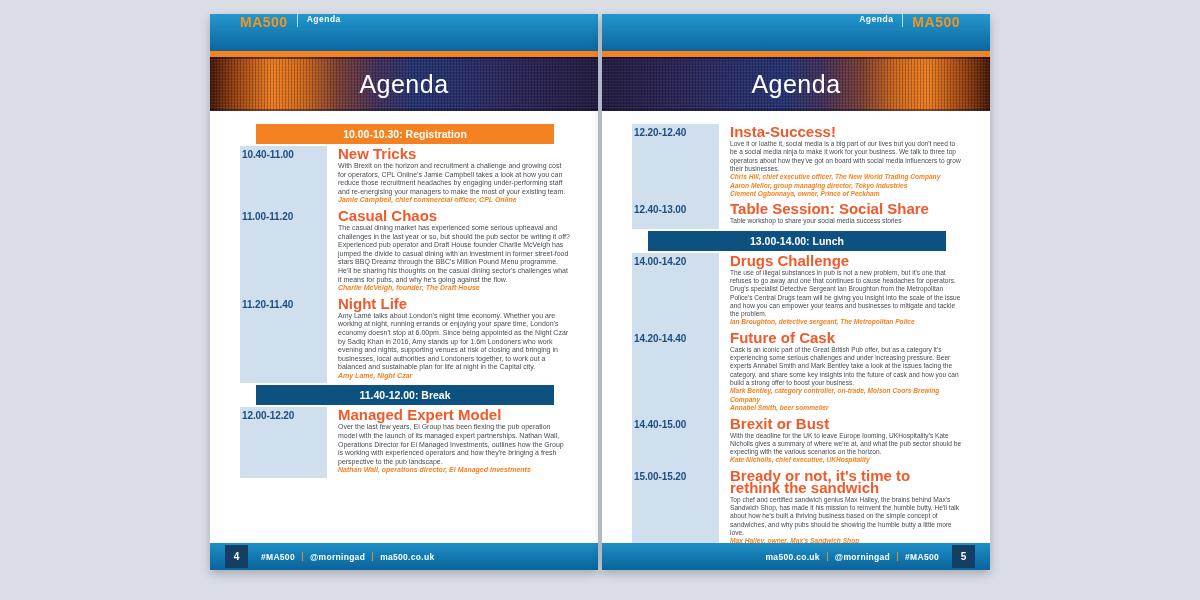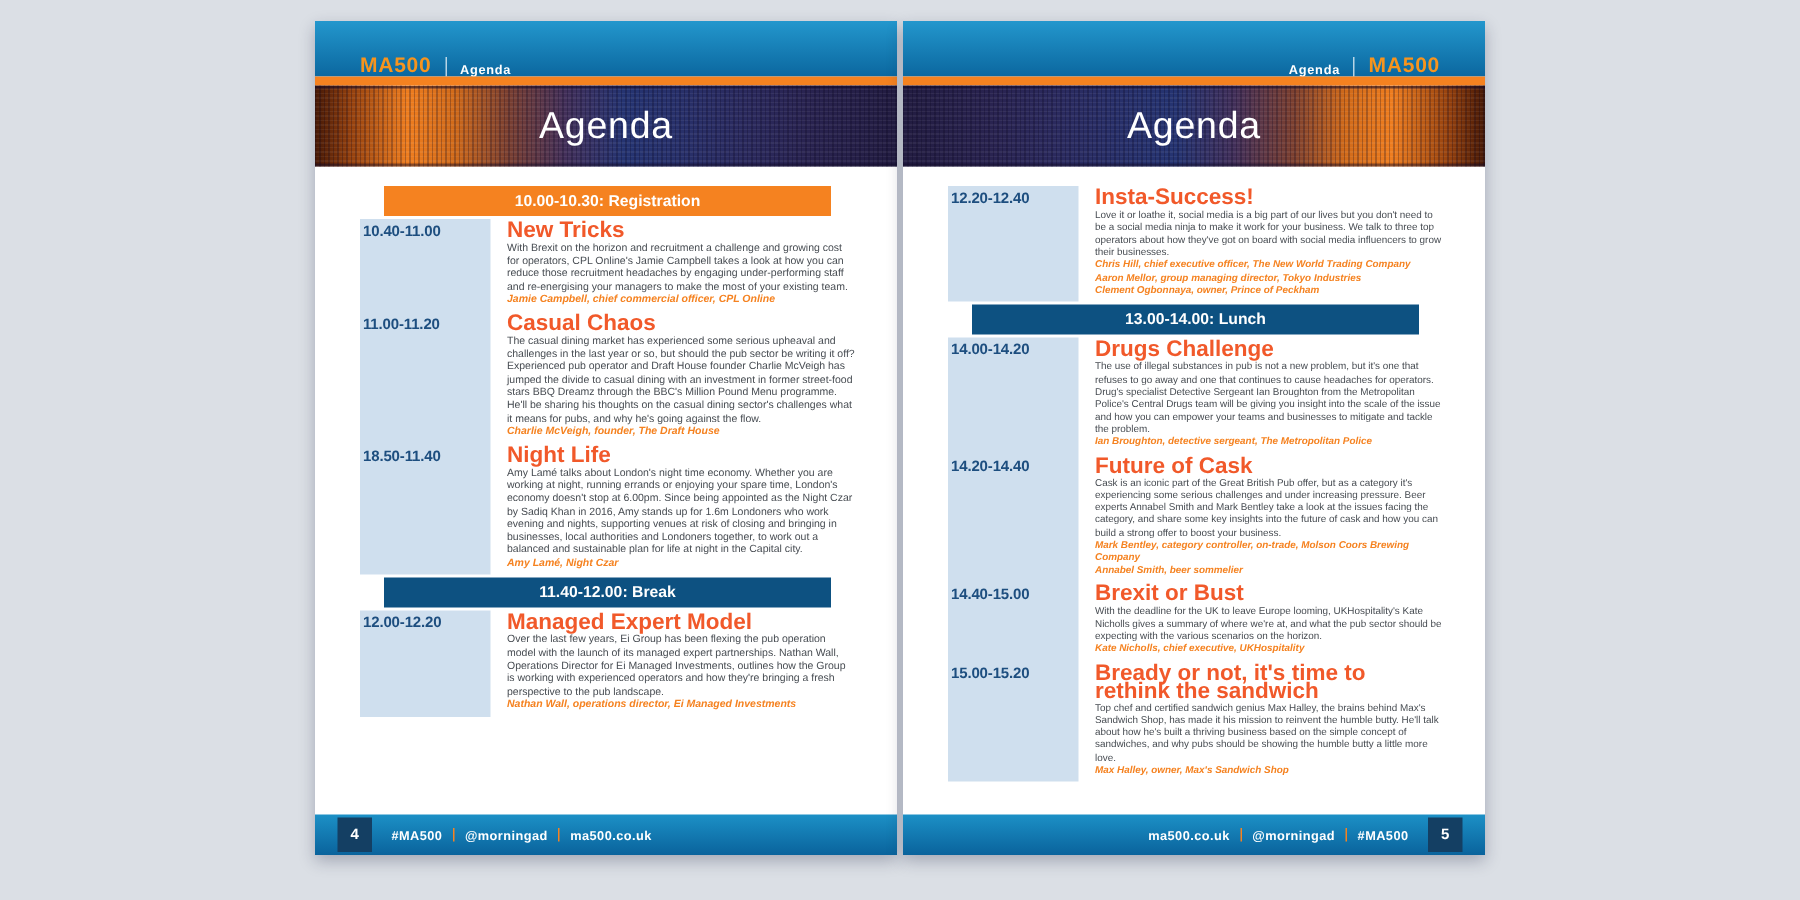--- a/index.html
+++ b/index.html
@@ -10,21 +10,21 @@
   .spread{display:flex;justify-content:center;gap:4px;padding-top:14px}
   .page{
     width:388px;height:556px;background:#fff;
     box-shadow:0 4px 10px rgba(20,30,60,.28);
     display:flex;flex-direction:column;position:relative;
   }
   
   .topbar{
     height:37px;flex:none;
     background:linear-gradient(180deg,#2397cd 0%,#0b679f 100%);
-    display:flex;align-items:flex-end;gap:9px;padding:0 28px 0 30px;
+    display:flex;align-items:flex-start;gap:9px;padding:0 28px 0 30px;
   }
   .topbar.right{justify-content:flex-end;padding:0 30px 0 28px}
   .brand{color:#f7941d;font-weight:800;font-size:14px;letter-spacing:.5px}
   .hsep{width:1px;height:13px;background:rgba(255,255,255,.7)}
   .hlabel{color:#fff;font-weight:bold;font-size:8.5px;letter-spacing:.5px}
   .rule{height:6px;flex:none;background:#f58220}
   
   .banner{height:54px;flex:none;display:flex;align-items:center;justify-content:center;
     box-shadow:inset 0 2px 0 rgba(18,10,40,.55), inset 0 -2px 0 rgba(18,10,40,.45);}
   .banner-l{background:
@@ -103,21 +103,21 @@
   <div class="session">
     <div class="time">11.00-11.20</div>
     <div class="sbody">
       <h3 class="stitle">Casual Chaos</h3>
       <p class="sdesc">The casual dining market has experienced some serious upheaval and challenges in the last year or so, but should the pub sector be writing it off? Experienced pub operator and Draft House founder Charlie McVeigh has jumped the divide to casual dining with an investment in former street-food stars BBQ Dreamz through the BBC's Million Pound Menu programme. He'll be sharing his thoughts on the casual dining sector's challenges what it means for pubs, and why he's going against the flow.</p>
     <p class="speaker">Charlie McVeigh, founder, The Draft House</p>
             </div>
   </div>
 
   <div class="session">
-    <div class="time">18.50-11.40</div>
+    <div class="time">11.20-11.40</div>
     <div class="sbody">
       <h3 class="stitle">Night Life</h3>
       <p class="sdesc">Amy Lamé talks about London's night time economy. Whether you are working at night, running errands or enjoying your spare time, London's economy doesn't stop at 6.00pm. Since being appointed as the Night Czar by Sadiq Khan in 2016, Amy stands up for 1.6m Londoners who work evening and nights, supporting venues at risk of closing and bringing in businesses, local authorities and Londoners together, to work out a balanced and sustainable plan for life at night in the Capital city.</p>
     <p class="speaker">Amy Lamé, Night Czar</p>
             </div>
   </div>
 
   <div class="banner-wrap">
     <div class="brow navy"><span class="btext">11.40-12.00: Break</span></div>
   </div>
@@ -160,20 +160,27 @@
     <div class="time">12.20-12.40</div>
     <div class="sbody">
       <h3 class="stitle">Insta-Success!</h3>
       <p class="sdesc">Love it or loathe it, social media is a big part of our lives but you don't need to be a social media ninja to make it work for your business. We talk to three top operators about how they've got on board with social media influencers to grow their businesses.</p>
     <p class="speaker">Chris Hill, chief executive officer, The New World Trading Company</p>
               <p class="speaker">Aaron Mellor, group managing director, Tokyo Industries</p>
               <p class="speaker">Clement Ogbonnaya, owner, Prince of Peckham</p>
             </div>
   </div>
 
+  <div class="session">
+    <div class="time">12.40-13.00</div>
+    <div class="sbody">
+      <h3 class="stitle">Table Session: Social Share</h3>
+      <p class="sdesc">Table workshop to share your social media success stories</p>
+    </div>
+  </div>
 
   <div class="banner-wrap">
     <div class="brow navy"><span class="btext">13.00-14.00: Lunch</span></div>
   </div>
 
   <div class="session">
     <div class="time">14.00-14.20</div>
     <div class="sbody">
       <h3 class="stitle">Drugs Challenge</h3>
       <p class="sdesc">The use of illegal substances in pub is not a new problem, but it's one that refuses to go away and one that continues to cause headaches for operators. Drug's specialist Detective Sergeant Ian Broughton from the Metropolitan Police's Central Drugs team will be giving you insight into the scale of the issue and how you can empower your teams and businesses to mitigate and tackle the problem.</p>

